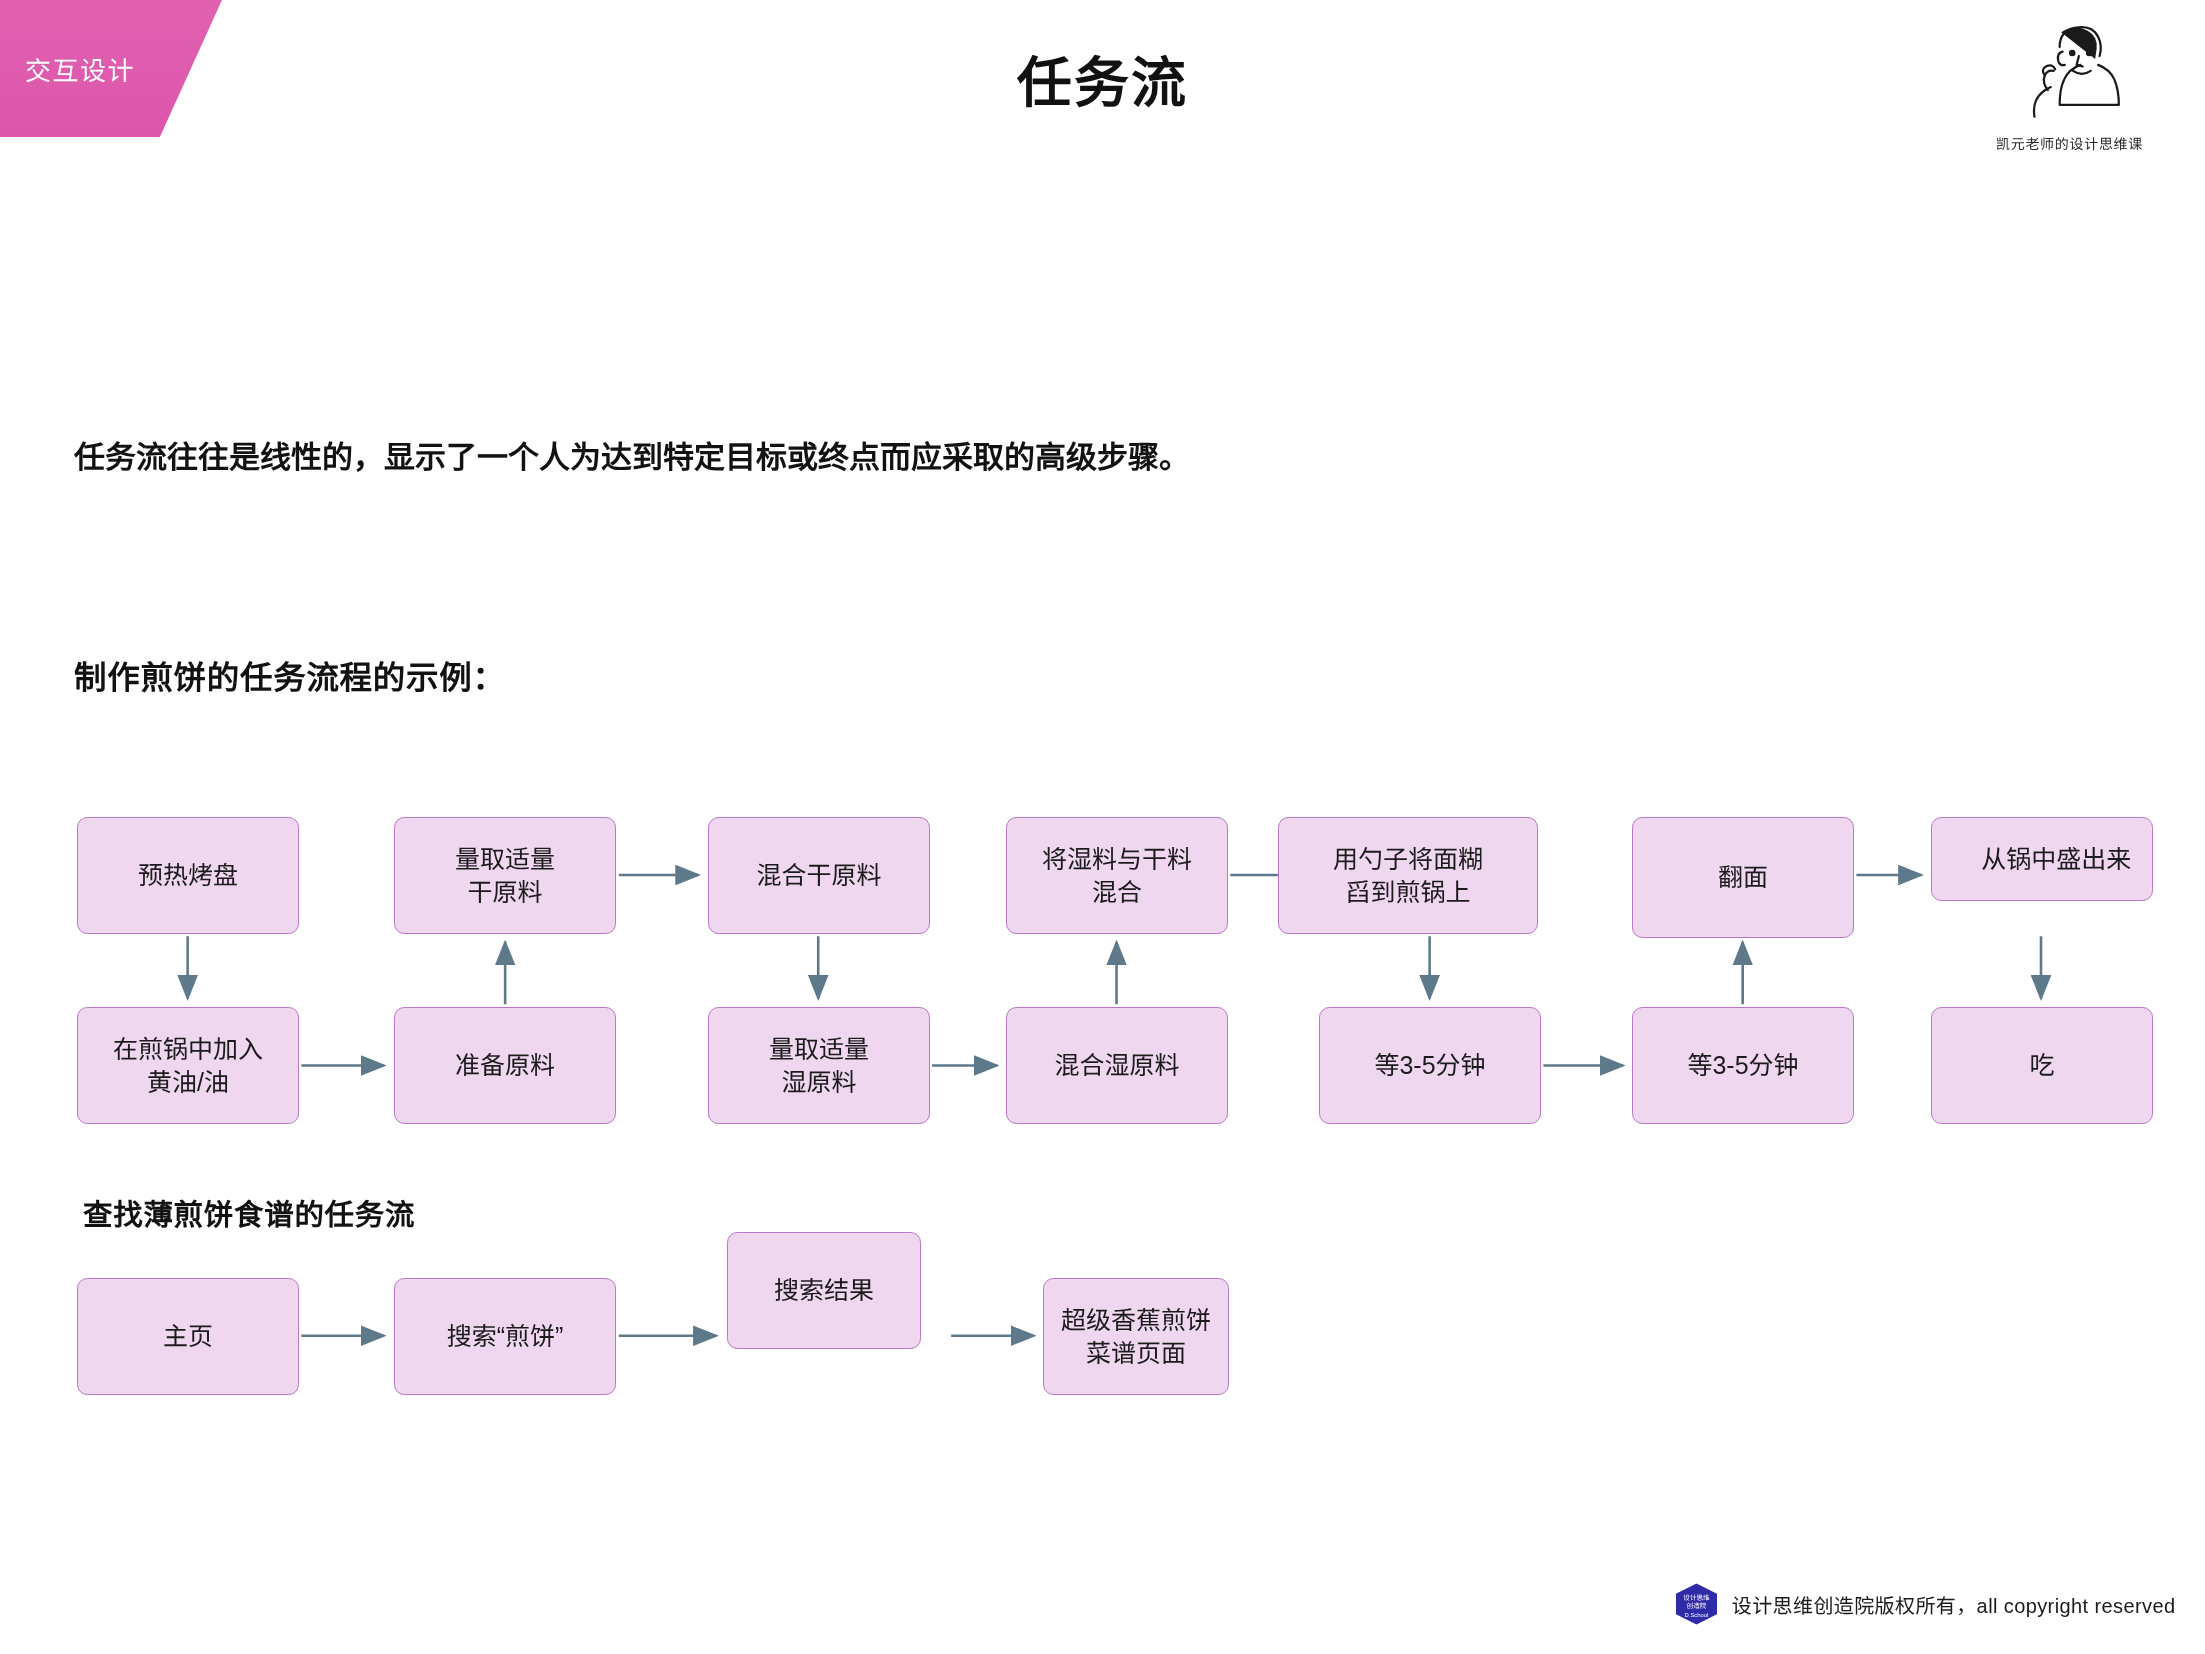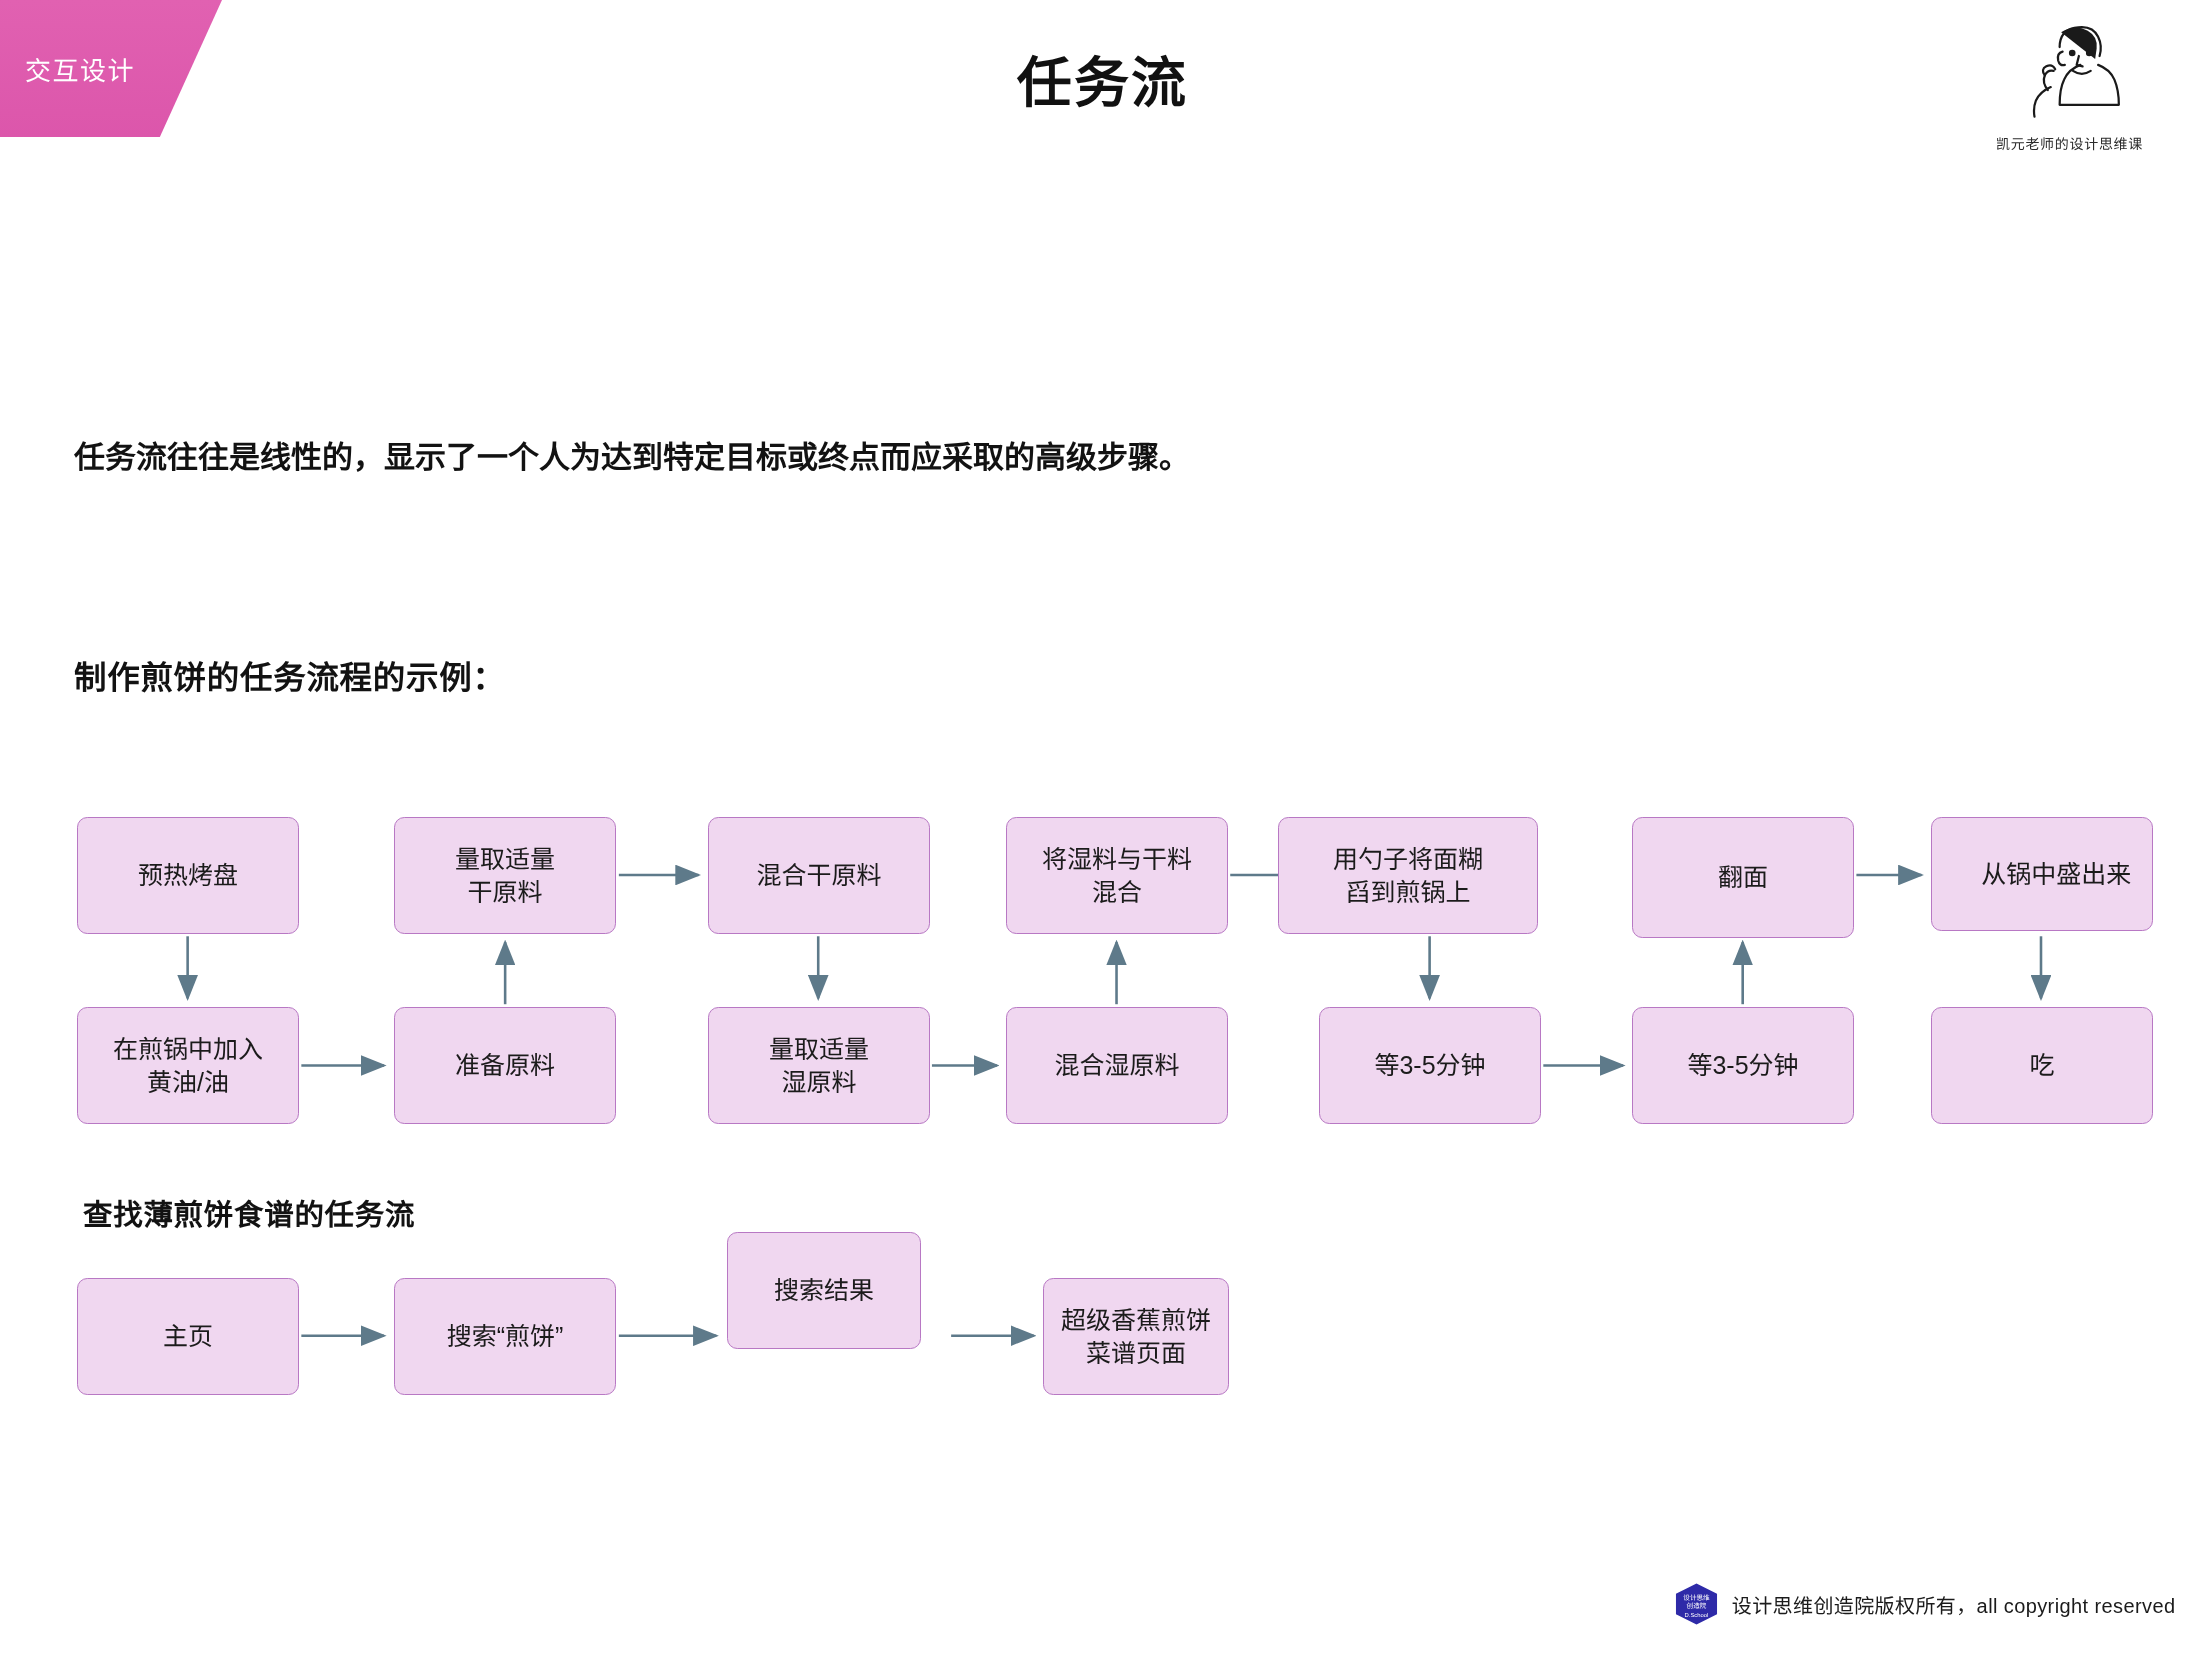--- a/index.html
+++ b/index.html
@@ -229,21 +229,21 @@
   <div class="node" style="left: 394px; top: 1007px; width: 222px; height: 117px;">准备原料</div>
   <div class="node" style="left: 394px; top: 817px; width: 222px; height: 117px;">量取适量<br>干原料</div>
   <div class="node" style="left: 708px; top: 817px; width: 222px; height: 117px;">混合干原料</div>
   <div class="node" style="left: 708px; top: 1007px; width: 222px; height: 117px;">量取适量<br>湿原料</div>
   <div class="node" style="left: 1006px; top: 1007px; width: 222px; height: 117px;">混合湿原料</div>
   <div class="node" style="left: 1006px; top: 817px; width: 222px; height: 117px;">将湿料与干料<br>混合</div>
   <div class="node" style="left: 1278px; top: 817px; width: 260px; height: 117px;">用勺子将面糊<br>舀到煎锅上</div>
   <div class="node" style="left: 1319px; top: 1007px; width: 222px; height: 117px;">等3-5分钟</div>
   <div class="node" style="left: 1632px; top: 1007px; width: 222px; height: 117px;">等3-5分钟</div>
   <div class="node" style="left: 1632px; top: 817px; width: 222px; height: 121px;">翻面</div>
-  <div class="node" style="left: 1931px; top: 817px; width: 222px; height: 114px; padding-left: 36px;">从锅中盛出来</div>
+  <div class="node" style="left: 1931px; top: 817px; width: 222px; height: 84px; padding-left: 36px;">从锅中盛出来</div>
   <div class="node" style="left: 1931px; top: 1007px; width: 222px; height: 117px;">吃</div>
 </div>
 
 <div>
   <div class="node" style="left: 77px; top: 1278px; width: 222px; height: 117px;">主页</div>
   <div class="node" style="left: 394px; top: 1278px; width: 222px; height: 117px;">搜索“煎饼”</div>
   <div class="node" style="left: 727px; top: 1232px; width: 194px; height: 117px;">搜索结果</div>
   <div class="node" style="left: 1043px; top: 1278px; width: 186px; height: 117px;">超级香蕉煎饼<br>菜谱页面</div>
 </div>
 

